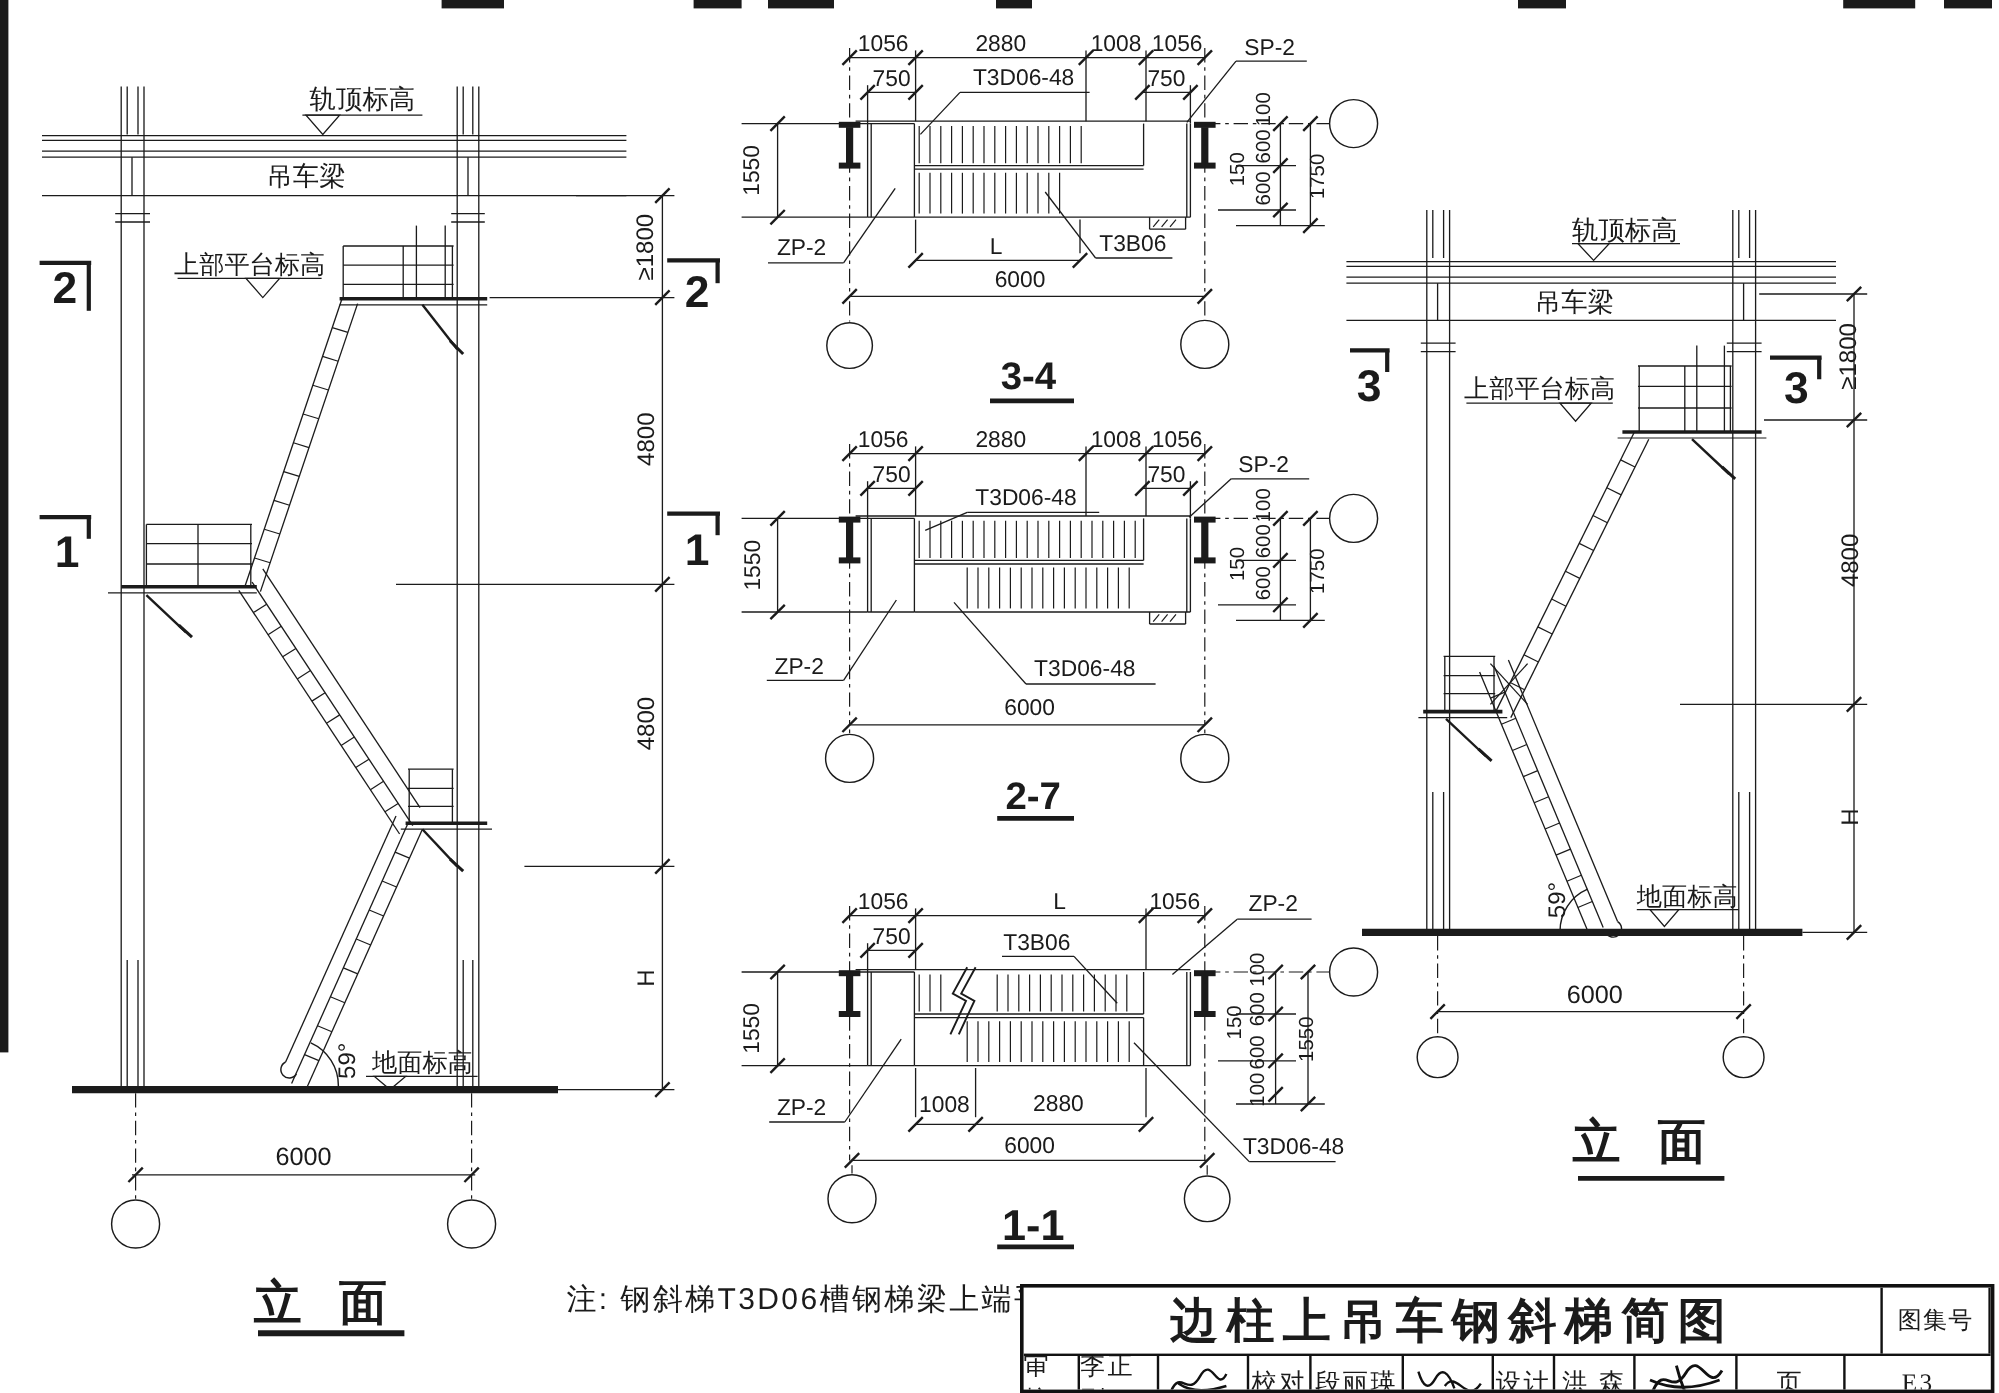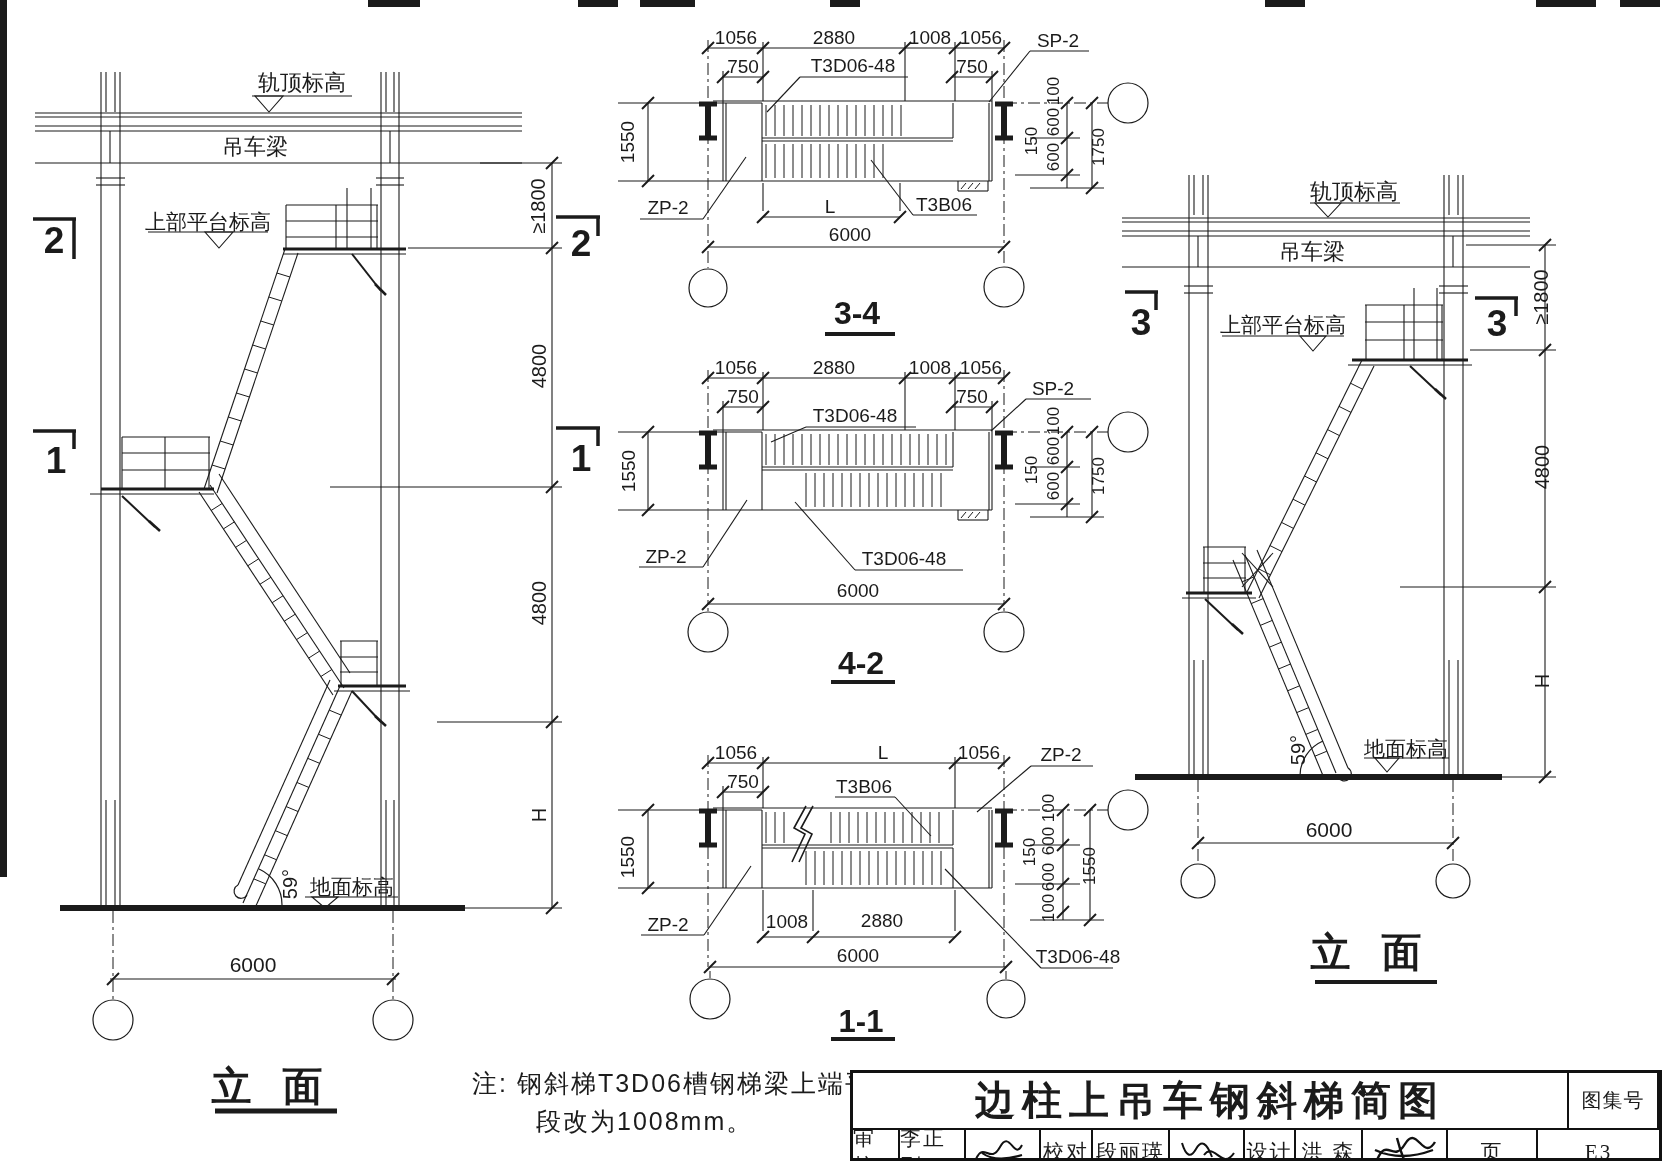--- a/index.html
+++ b/index.html
@@ -641,57 +641,56 @@
     <div class="ann" style="left: 1053px; top: 388px; font-size: 19px;">SP-2</div>
     <div class="ann" style="left: 666px; top: 556px; font-size: 19px;">ZP-2</div>
     <div class="ann" style="left: 904px; top: 558px; font-size: 19px;">T3D06-48</div>
     <div class="ann rot" style="left: 628px; top: 471px; font-size: 19px;">1550</div>
     <div class="ann rot" style="left: 1053px; top: 421px; font-size: 17px;">100</div>
     <div class="ann rot" style="left: 1053px; top: 451px; font-size: 17px;">600</div>
     <div class="ann rot" style="left: 1031px; top: 470px; font-size: 17px;">150</div>
     <div class="ann rot" style="left: 1053px; top: 486px; font-size: 17px;">600</div>
     <div class="ann rot" style="left: 1098px; top: 476px; font-size: 17px;">1750</div>
     <div class="ann" style="left: 858px; top: 590px; font-size: 19px;">6000</div>
-    <div class="ann b" style="left: 861px; top: 663px; font-size: 32px;">4-2</div>
+    <div class="ann b" style="left: 861px; top: 663px; font-size: 32px;">2-7</div>
     <div class="ann" style="left: 736px; top: 752px; font-size: 19px;">1056</div>
     <div class="ann" style="left: 883px; top: 752px; font-size: 19px;">L</div>
     <div class="ann" style="left: 979px; top: 752px; font-size: 19px;">1056</div>
     <div class="ann" style="left: 743px; top: 781px; font-size: 19px;">750</div>
     <div class="ann" style="left: 864px; top: 786px; font-size: 19px;">T3B06</div>
     <div class="ann" style="left: 1061px; top: 754px; font-size: 19px;">ZP-2</div>
     <div class="ann" style="left: 668px; top: 924px; font-size: 19px;">ZP-2</div>
     <div class="ann rot" style="left: 627px; top: 857px; font-size: 19px;">1550</div>
     <div class="ann rot" style="left: 1048px; top: 808px; font-size: 17px;">100</div>
     <div class="ann rot" style="left: 1048px; top: 841px; font-size: 17px;">600</div>
     <div class="ann rot" style="left: 1029px; top: 852px; font-size: 17px;">150</div>
     <div class="ann rot" style="left: 1048px; top: 877px; font-size: 17px;">600</div>
     <div class="ann rot" style="left: 1048px; top: 908px; font-size: 17px;">100</div>
     <div class="ann rot" style="left: 1089px; top: 866px; font-size: 17px;">1550</div>
     <div class="ann" style="left: 787px; top: 921px; font-size: 19px;">1008</div>
     <div class="ann" style="left: 882px; top: 920px; font-size: 19px;">2880</div>
     <div class="ann" style="left: 858px; top: 955px; font-size: 19px;">6000</div>
     <div class="ann" style="left: 1078px; top: 956px; font-size: 19px;">T3D06-48</div>
-    <div class="ann b" style="left: 861px; top: 1021px; font-size: 31px;">1-1</div>
+    <div class="ann b" style="left: 861px; top: 1021px; font-size: 36px;">1-1</div>
     <div class="ann" style="left: 1354px; top: 192px; font-size: 22px;">轨顶标高</div>
     <div class="ann" style="left: 1312px; top: 252px; font-size: 22px;">吊车梁</div>
     <div class="ann" style="left: 1283px; top: 324px; font-size: 21px;">上部平台标高</div>
     <div class="ann b" style="left: 1141px; top: 322px; font-size: 37px;">3</div>
     <div class="ann b" style="left: 1497px; top: 323px; font-size: 37px;">3</div>
     <div class="ann rot" style="left: 1541px; top: 297px; font-size: 20px;">≥1800</div>
     <div class="ann rot" style="left: 1542px; top: 467px; font-size: 20px;">4800</div>
     <div class="ann rot" style="left: 1542px; top: 681px; font-size: 20px;">H</div>
     <div class="ann rot" style="left: 1298px; top: 750px; font-size: 20px;">59°</div>
     <div class="ann" style="left: 1406px; top: 748px; font-size: 21px;">地面标高</div>
     <div class="ann" style="left: 1329px; top: 829px; font-size: 21px;">6000</div>
     <div class="ann b" style="left: 1371px; top: 952px; font-size: 40px; letter-spacing: 10px;">立 面</div>
   </div>
 
 <div id="note">
   <div class="l1"><span>注:</span>&nbsp;<span>钢斜梯T3D06槽钢梯梁上端平台</span></div>
-  <div class="l2">段改为1008mm。</div>
 </div>
 
 <div id="tb">
   <div class="row1">
     <div class="cell tb-title" style="width:717px">边柱上吊车钢斜梯简图</div>
     <div class="cell tb-atlas-label" style="width:90px">图集号</div>
     <div class="cell tb-atlas-no" style="flex:1">15J401</div>
   </div>
   <div class="row2">
     <div class="cell tb-small" style="width:47px">审核</div>

